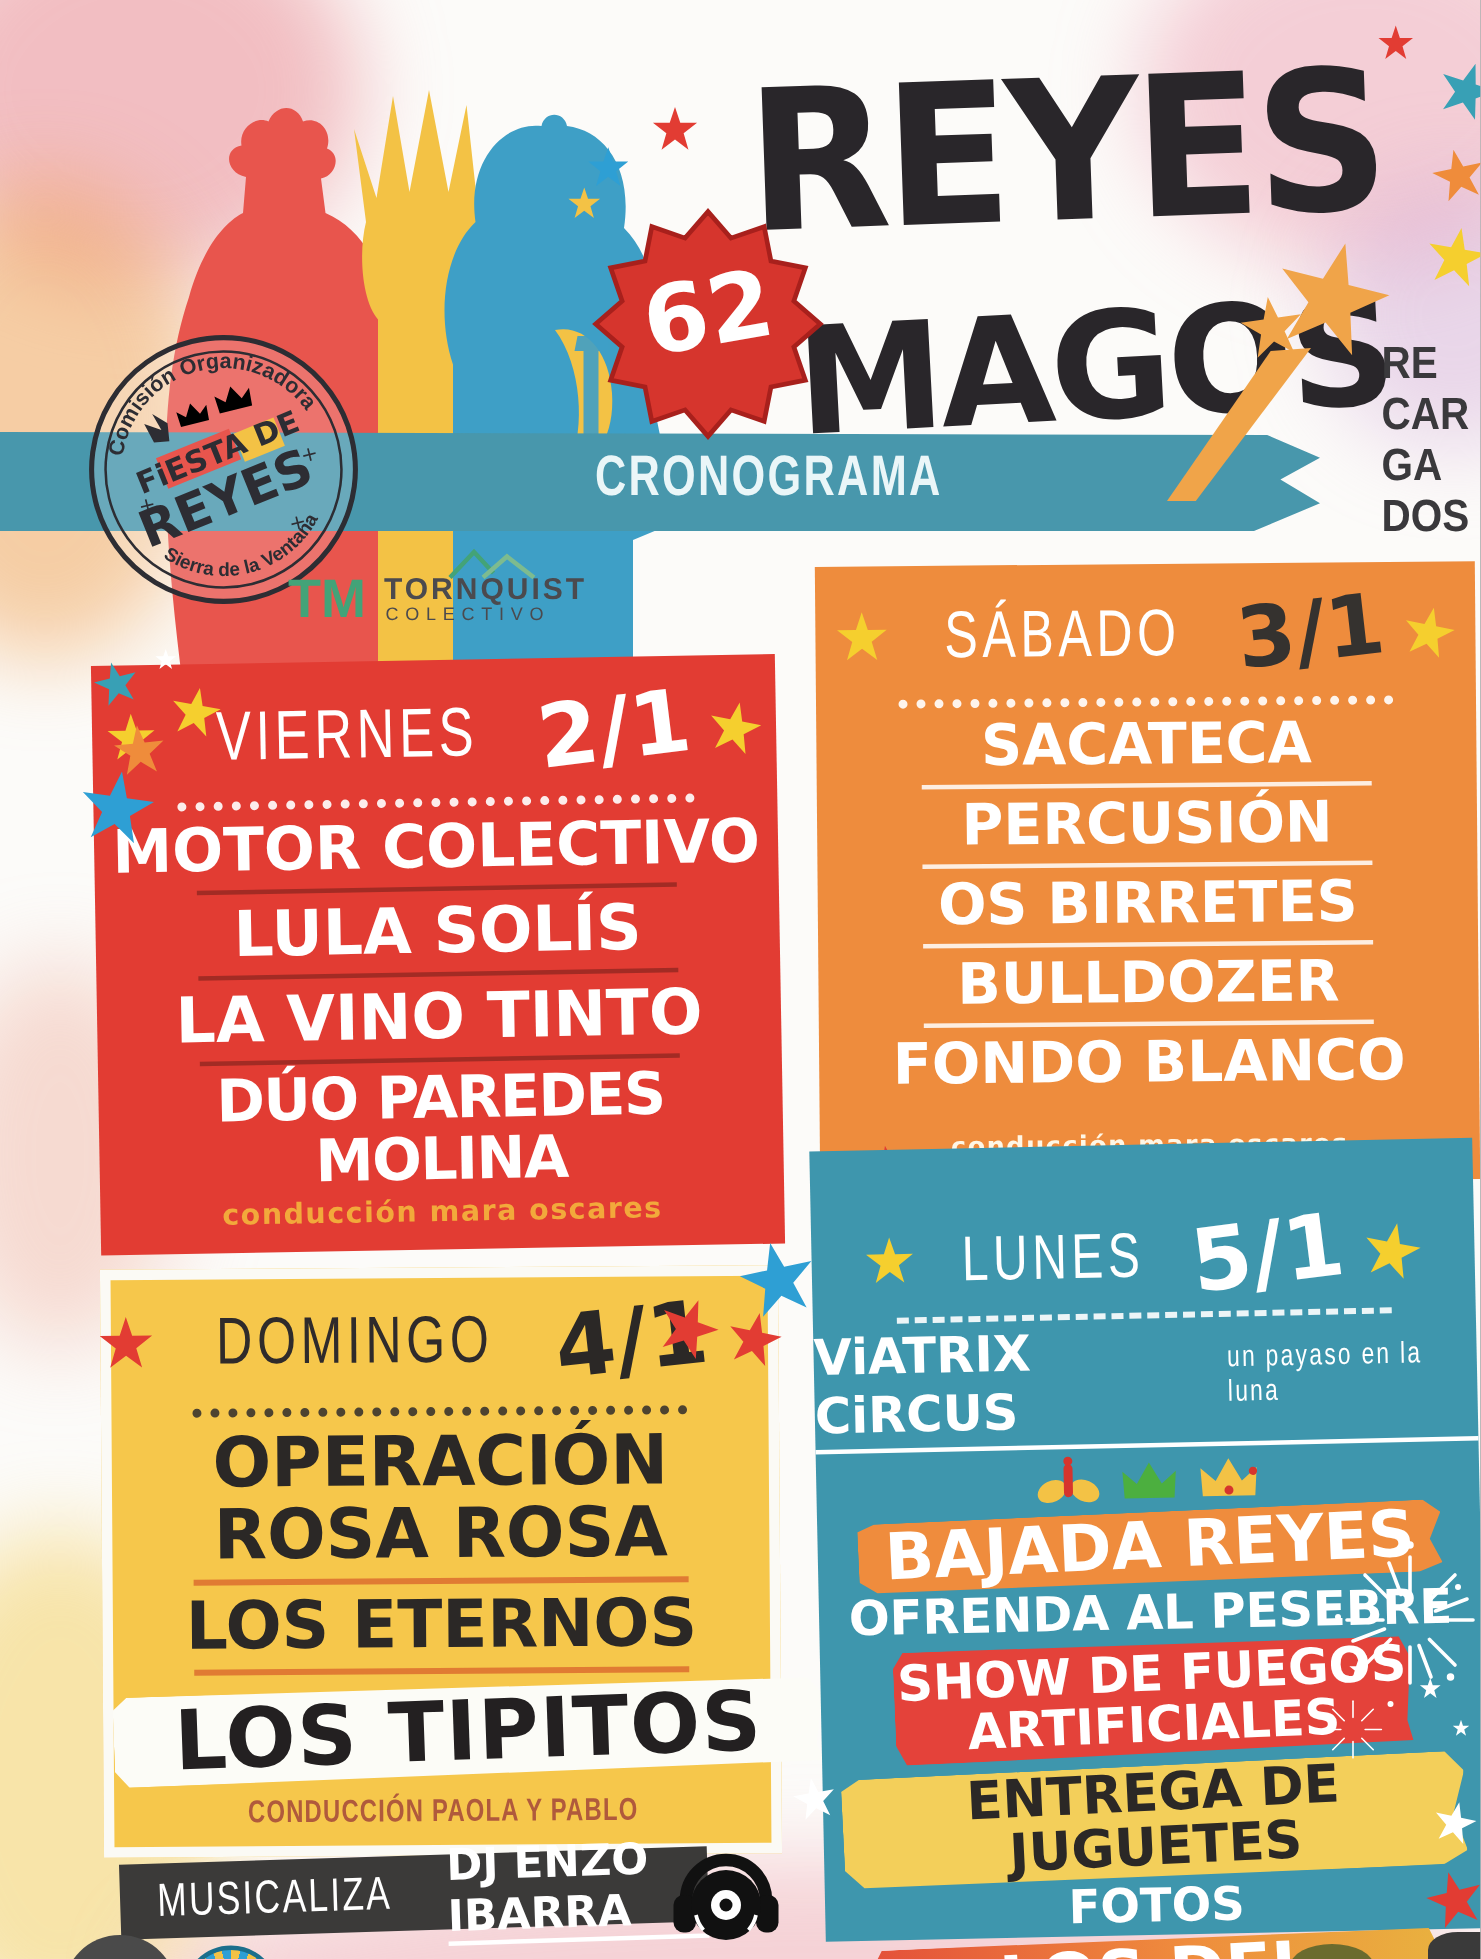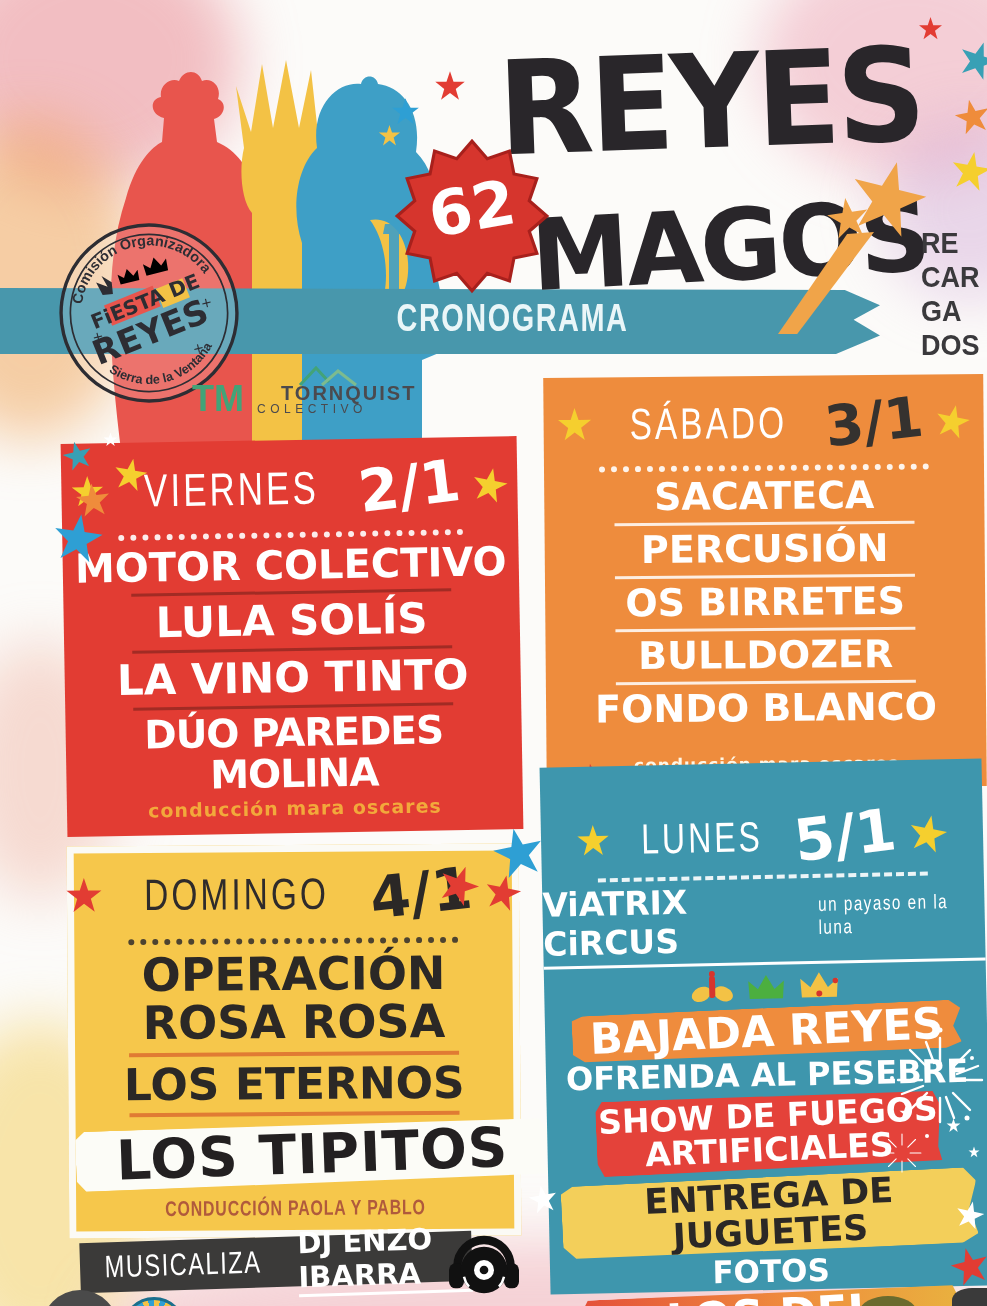--- a/index.html
+++ b/index.html
@@ -148,21 +148,21 @@
       <use href="#star5"></use>
     </svg>
   <div class="abs" style="left:778px;top:232px;width:96px;height:102px;background:#f0a449;
               clip-path:polygon(100% 0,72% 2%,0 100%,20% 100%);"></div>
 
   <svg class="abs" style="left:296px;top:364px;" width="64" height="22" viewBox="0 0 64 22">
     <path d="M4,21 L20,4 L33,18" fill="none" stroke="#43a378" stroke-width="3"></path>
     <path d="M26,21 L42,7 L60,21" fill="none" stroke="#7dbb8f" stroke-width="3"></path>
   </svg>
   <div class="abs" style="left:192px;top:378px;font-size:36px;font-weight:700;color:#43a378;">TM</div>
-  <div class="abs" style="left:256px;top:382px;font-size:20px;font-weight:700;color:#4b4a4e;letter-spacing:2px;margin-left:25px;">TORNQUIST</div>
+  <div class="abs" style="left:256px;top:382px;font-size:20px;font-weight:700;color:#4b4a4e;letter-spacing:2px;">TORNQUIST</div>
   <div class="abs" style="left:257px;top:402px;font-size:12px;color:#4b4a4e;letter-spacing:4.5px;">COLECTIVO</div>
 
   <div class="card" style="left:64px;top:440px;width:456px;height:393px;background:#e23c33;transform:rotate(-1deg);">
     <div class="card-header">
       <svg class="hstar" style="color:#f5cf2e;" width="34" height="34" viewBox="0 0 100 100">
           <use href="#star5"></use>
         </svg>
       <span class="cond" style="color:#fff;font-size:46px;letter-spacing:4px;">VIERNES</span>
       <span class="brush" style="color:#fff;font-size:58px;transform:rotate(-6deg);">2/1</span>
       <svg class="hstar" style="color:#f5cf2e;transform:rotate(12deg);" width="37" height="37" viewBox="0 0 100 100">

